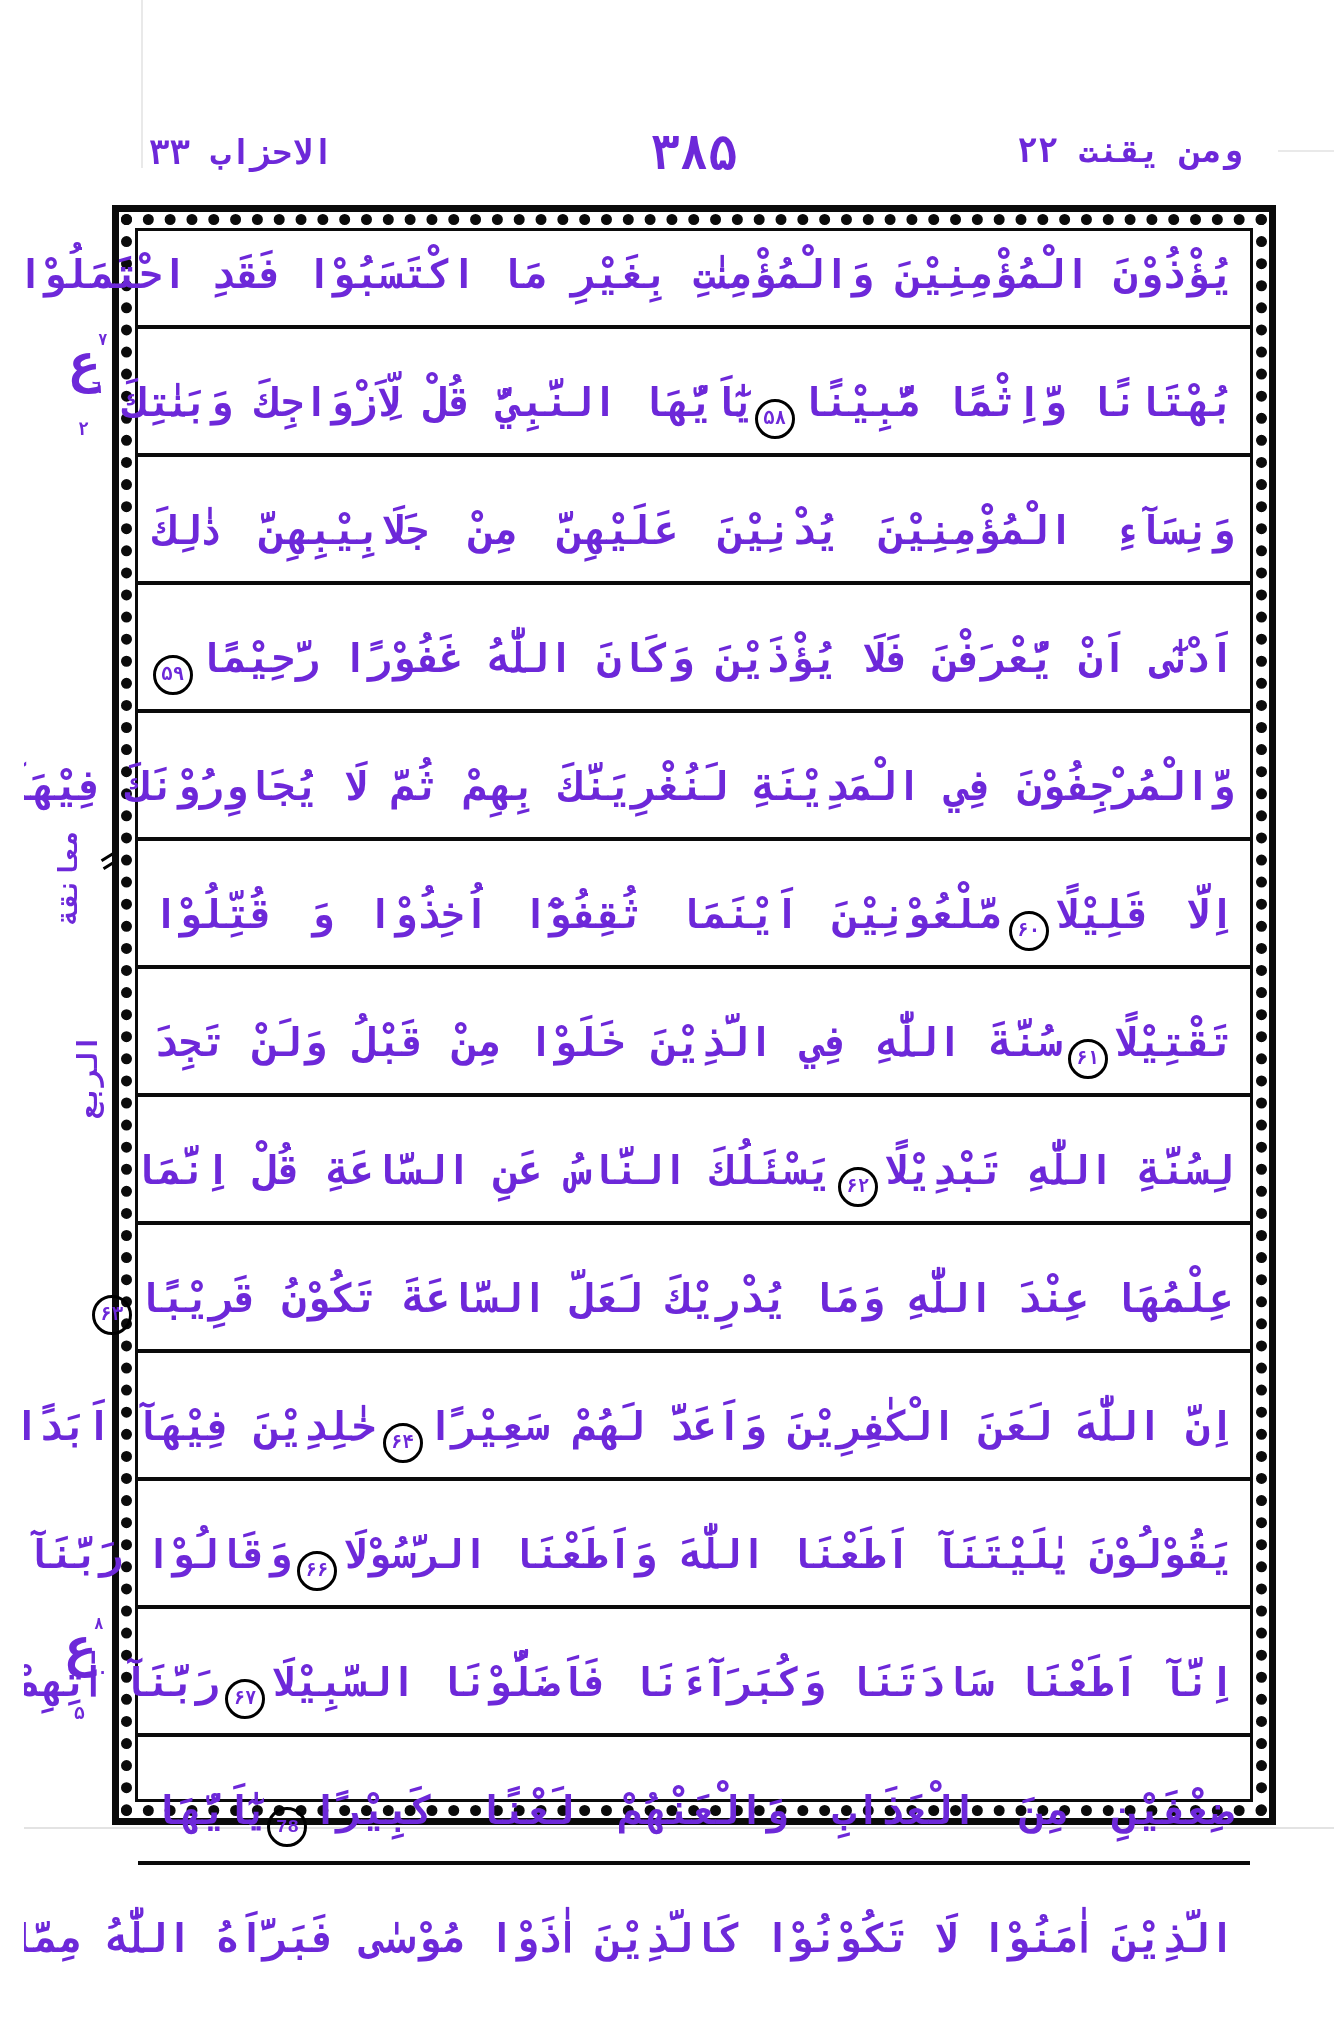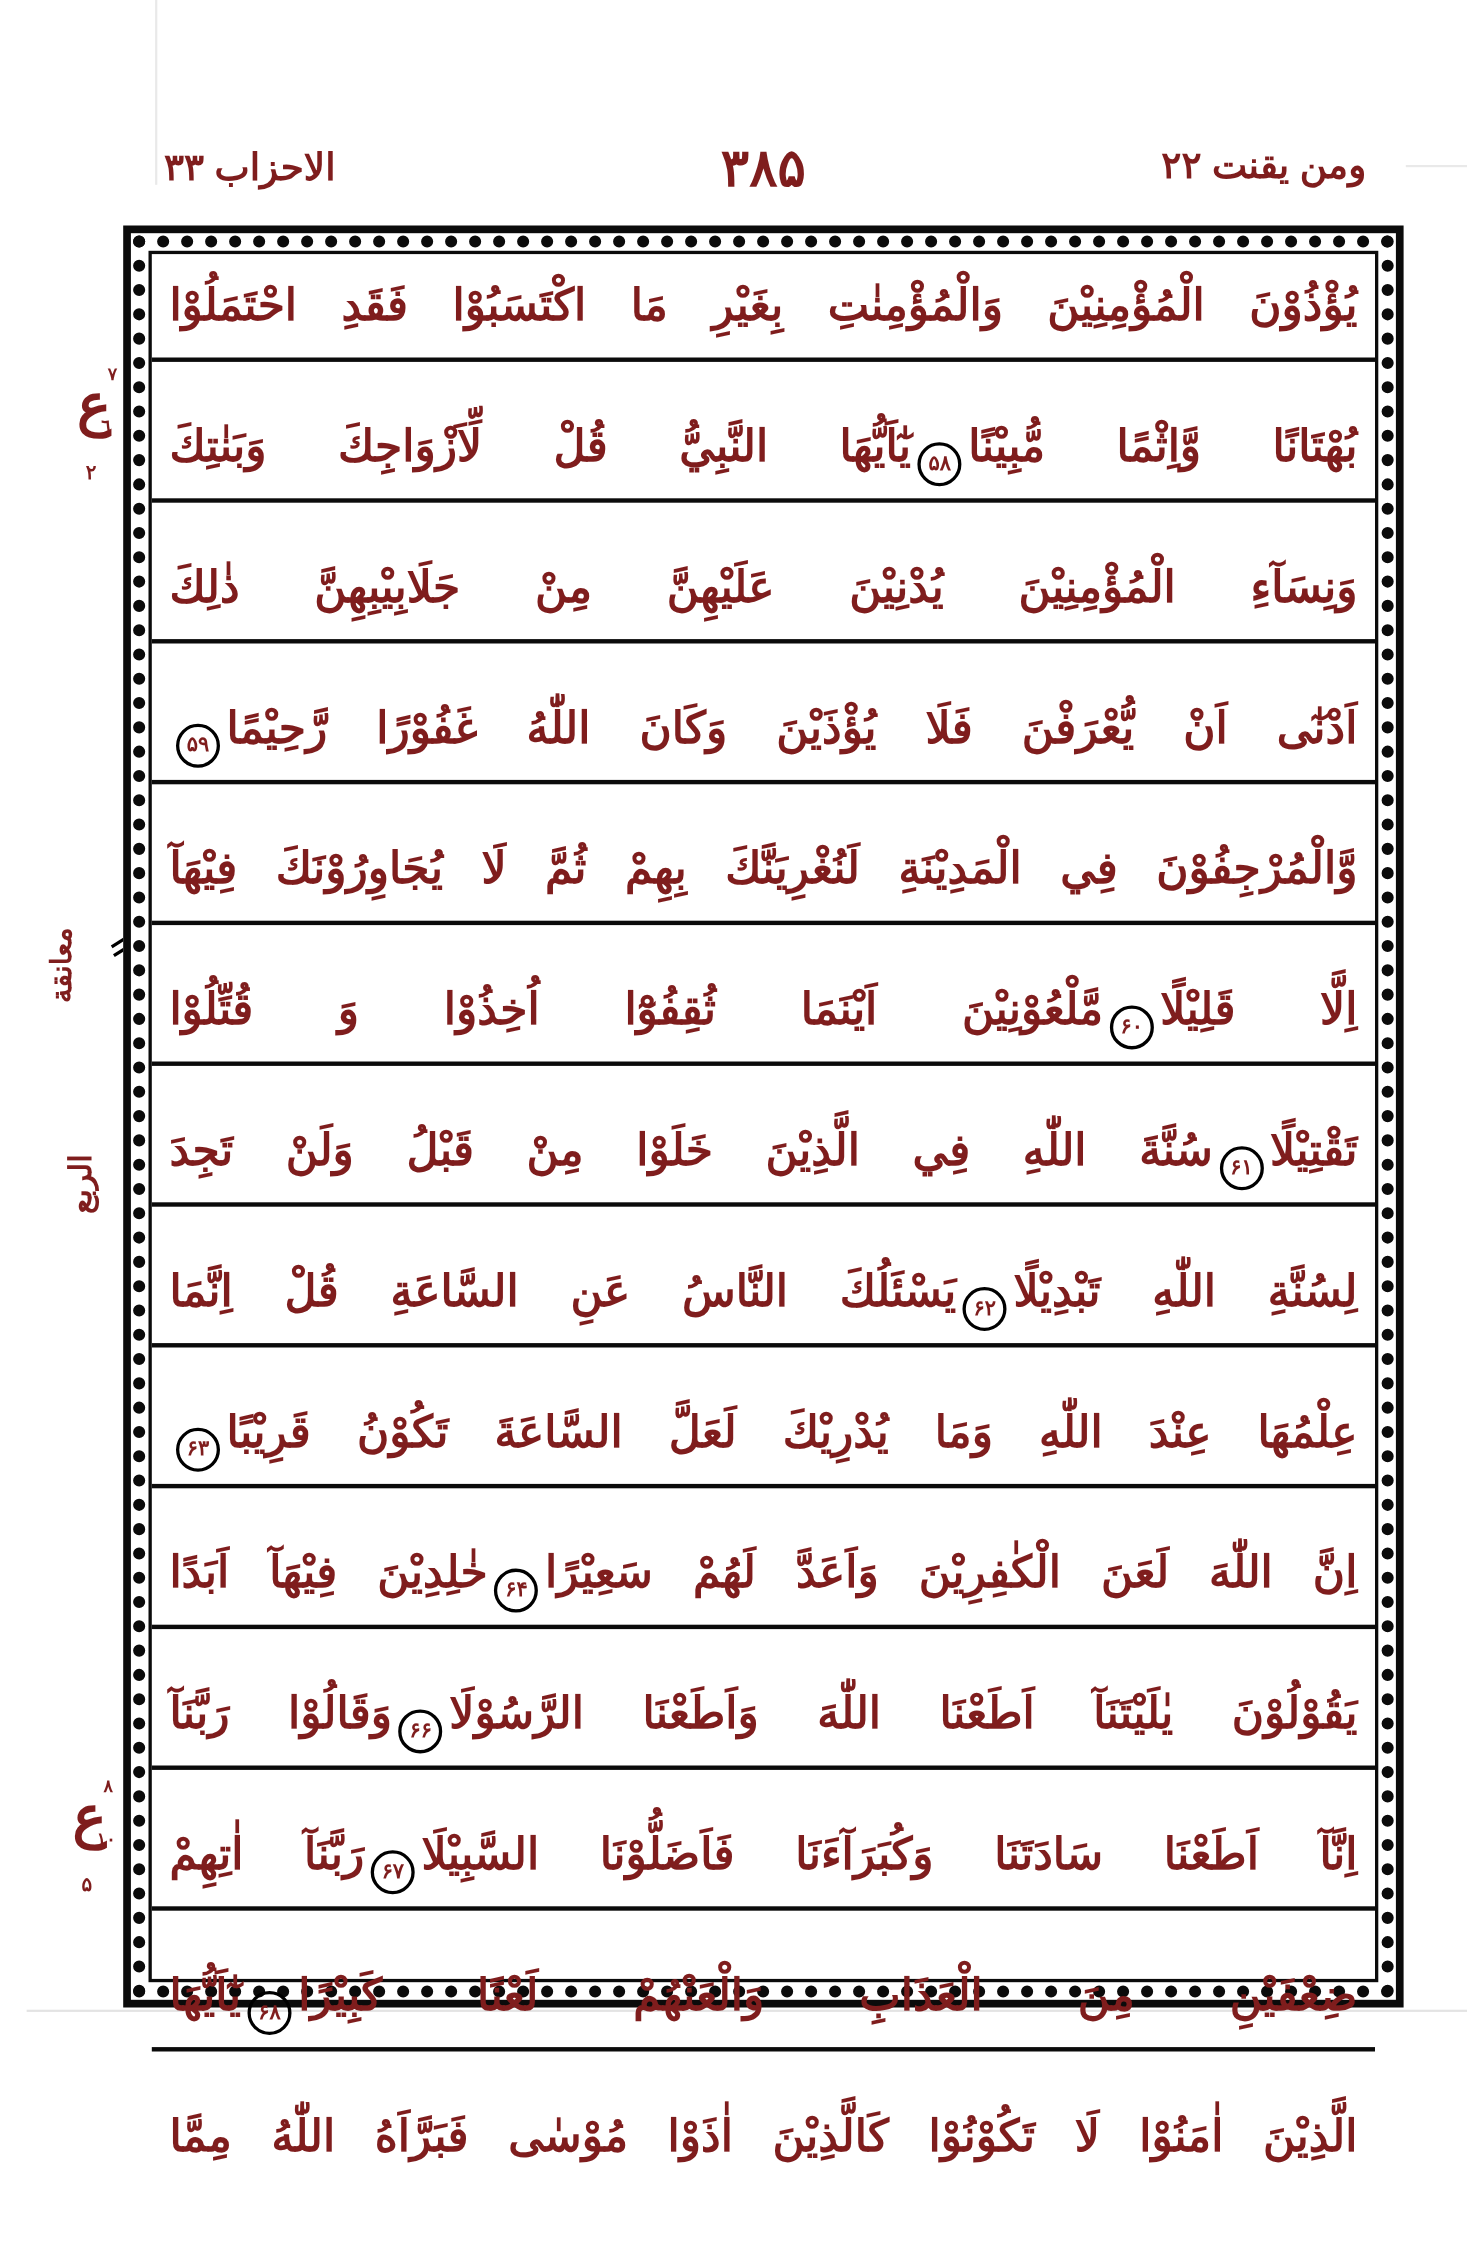--- a/index.html
+++ b/index.html
@@ -1,21 +1,21 @@
 <!DOCTYPE html>
 <html lang="ar" dir="rtl"><head>
 <meta charset="utf-8">
 <style>
   html,body{margin:0;padding:0;background:#ffffff;}
   .page{
     position:relative;
     width:1310px;height:2039px;
     background:#ffffff;
-    font-family:Liberation Sans, sans-serif;
-    color:#7f1d1d;
+    font-family:Liberation Mono, monospace;
+    color:#6d28d9;
     overflow:hidden;
     direction:rtl;
   }
   
   .scan-vline-left{position:absolute;left:117px;top:0;width:2px;height:168px;background:#e9e9e9;}
   .scan-vline-right{position:absolute;left:1311px;top:96px;width:2px;height:80px;background:#ececec;}
   .scan-hline-top{position:absolute;left:1254px;top:150px;width:80px;height:2px;background:#e9e9e9;}
   .scan-hline-bottom{position:absolute;left:0;top:1827px;width:1334px;height:2px;background:#e3e3e3;}
 
   
@@ -135,20 +135,20 @@
           <div class="row"><span>وَنِسَآءِ الْمُؤْمِنِيْنَ يُدْنِيْنَ عَلَيْهِنَّ مِنْ جَلَابِيْبِهِنَّ ذٰلِكَ</span></div>
           <div class="row"><span>اَدْنٰٓى اَنْ يُّعْرَفْنَ فَلَا يُؤْذَيْنَ وَكَانَ اللّٰهُ غَفُوْرًا رَّحِيْمًا</span><span class="ayah-marker">۵۹</span></div>
           <div class="row"><span>وَّالْمُرْجِفُوْنَ فِي الْمَدِيْنَةِ لَنُغْرِيَنَّكَ بِهِمْ ثُمَّ لَا يُجَاوِرُوْنَكَ فِيْهَآ</span></div>
           <div class="row"><span>اِلَّا قَلِيْلًا</span><span class="ayah-marker">۶۰</span><span>مَّلْعُوْنِيْنَ اَيْنَمَا ثُقِفُوْٓا اُخِذُوْا وَ قُتِّلُوْا</span></div>
           <div class="row"><span>تَقْتِيْلًا</span><span class="ayah-marker">۶۱</span><span>سُنَّةَ اللّٰهِ فِي الَّذِيْنَ خَلَوْا مِنْ قَبْلُ وَلَنْ تَجِدَ</span></div>
           <div class="row"><span>لِسُنَّةِ اللّٰهِ تَبْدِيْلًا</span><span class="ayah-marker">۶۲</span><span>يَسْئَلُكَ النَّاسُ عَنِ السَّاعَةِ قُلْ اِنَّمَا</span></div>
           <div class="row"><span>عِلْمُهَا عِنْدَ اللّٰهِ وَمَا يُدْرِيْكَ لَعَلَّ السَّاعَةَ تَكُوْنُ قَرِيْبًا</span><span class="ayah-marker">۶۳</span></div>
           <div class="row"><span>اِنَّ اللّٰهَ لَعَنَ الْكٰفِرِيْنَ وَاَعَدَّ لَهُمْ سَعِيْرًا</span><span class="ayah-marker">۶۴</span><span>خٰلِدِيْنَ فِيْهَآ اَبَدًا</span></div>
           <div class="row"><span>يَقُوْلُوْنَ يٰلَيْتَنَآ اَطَعْنَا اللّٰهَ وَاَطَعْنَا الرَّسُوْلَا</span><span class="ayah-marker">۶۶</span><span>وَقَالُوْا رَبَّنَآ</span></div>
           <div class="row"><span>اِنَّآ اَطَعْنَا سَادَتَنَا وَكُبَرَآءَنَا فَاَضَلُّوْنَا السَّبِيْلَا</span><span class="ayah-marker">۶۷</span><span>رَبَّنَآ اٰتِهِمْ</span></div>
-          <div class="row"><span>ضِعْفَيْنِ مِنَ الْعَذَابِ وَالْعَنْهُمْ لَعْنًا كَبِيْرًا</span><span class="ayah-marker">۶۸</span><span>يٰٓاَيُّهَا</span></div>
+          <div class="row"><span>ضِعْفَيْنِ مِنَ الْعَذَابِ وَالْعَنْهُمْ لَعْنًا كَبِيْرًا</span><span class="ayah-marker">78</span><span>يٰٓاَيُّهَا</span></div>
           <div class="row"><span>الَّذِيْنَ اٰمَنُوْا لَا تَكُوْنُوْا كَالَّذِيْنَ اٰذَوْا مُوْسٰى فَبَرَّاَهُ اللّٰهُ مِمَّا</span></div>
         </div>
     </div>
   </div>
 
 
 </div>
 
 </body></html>

